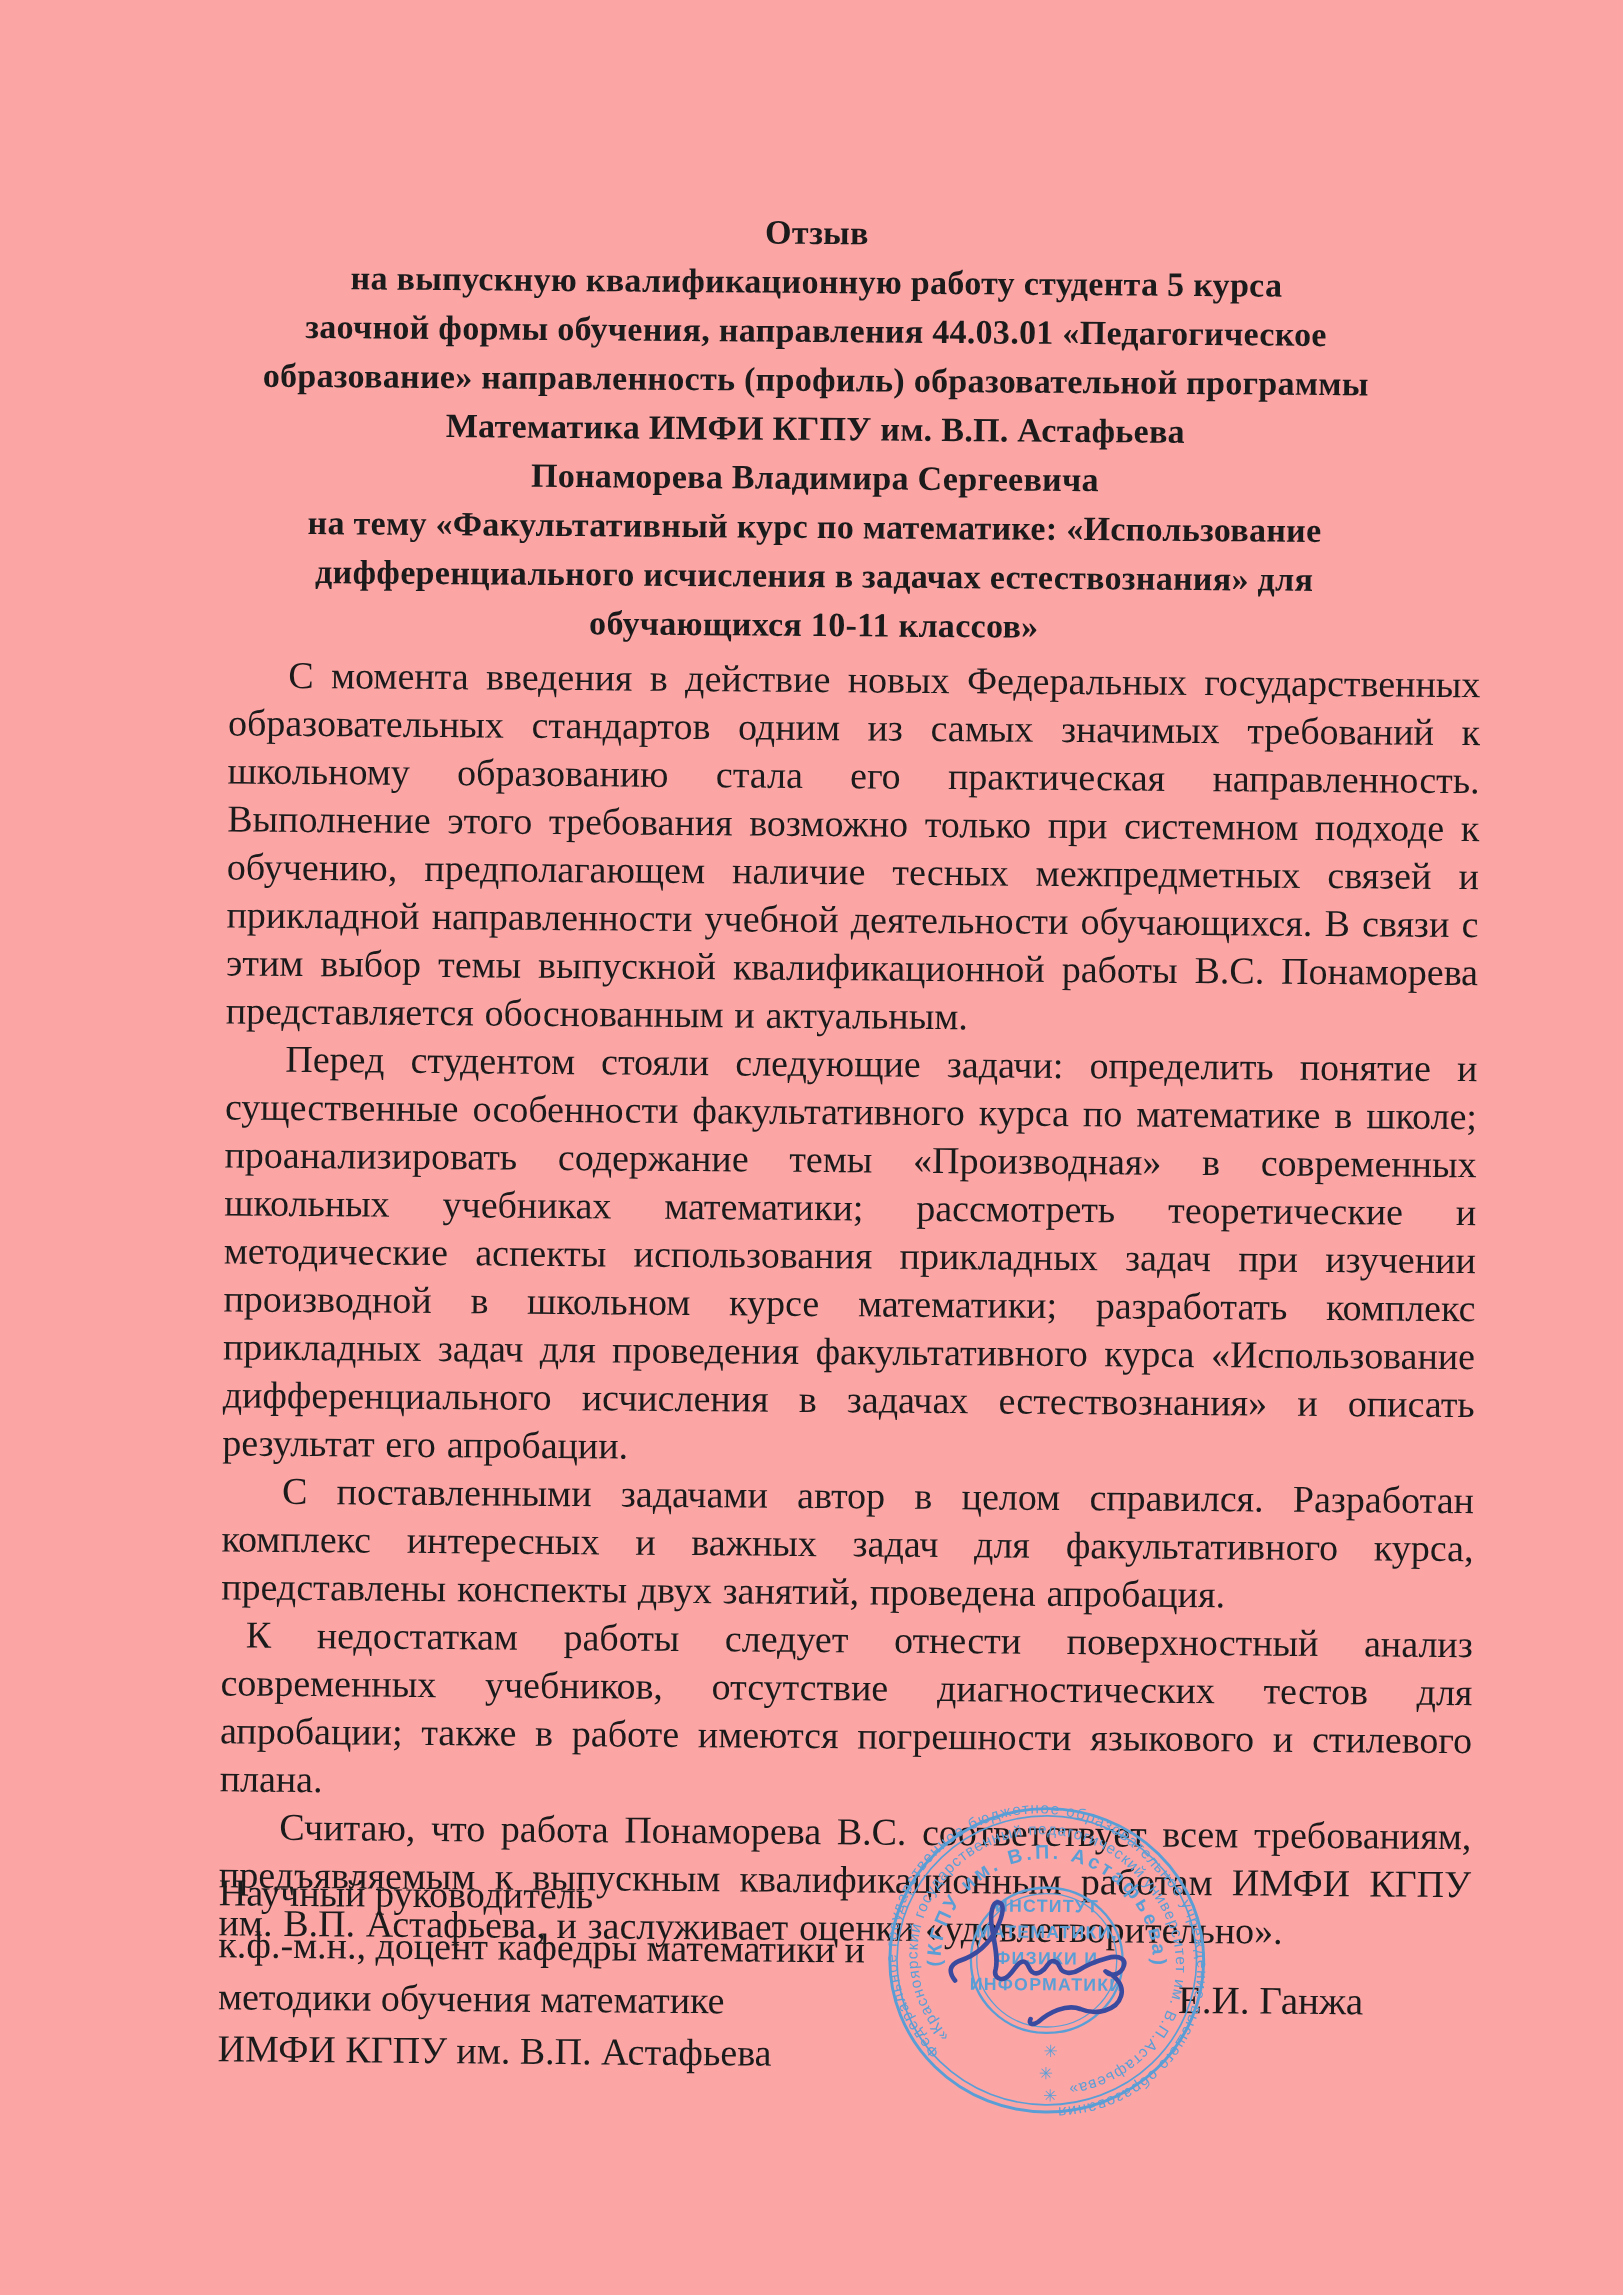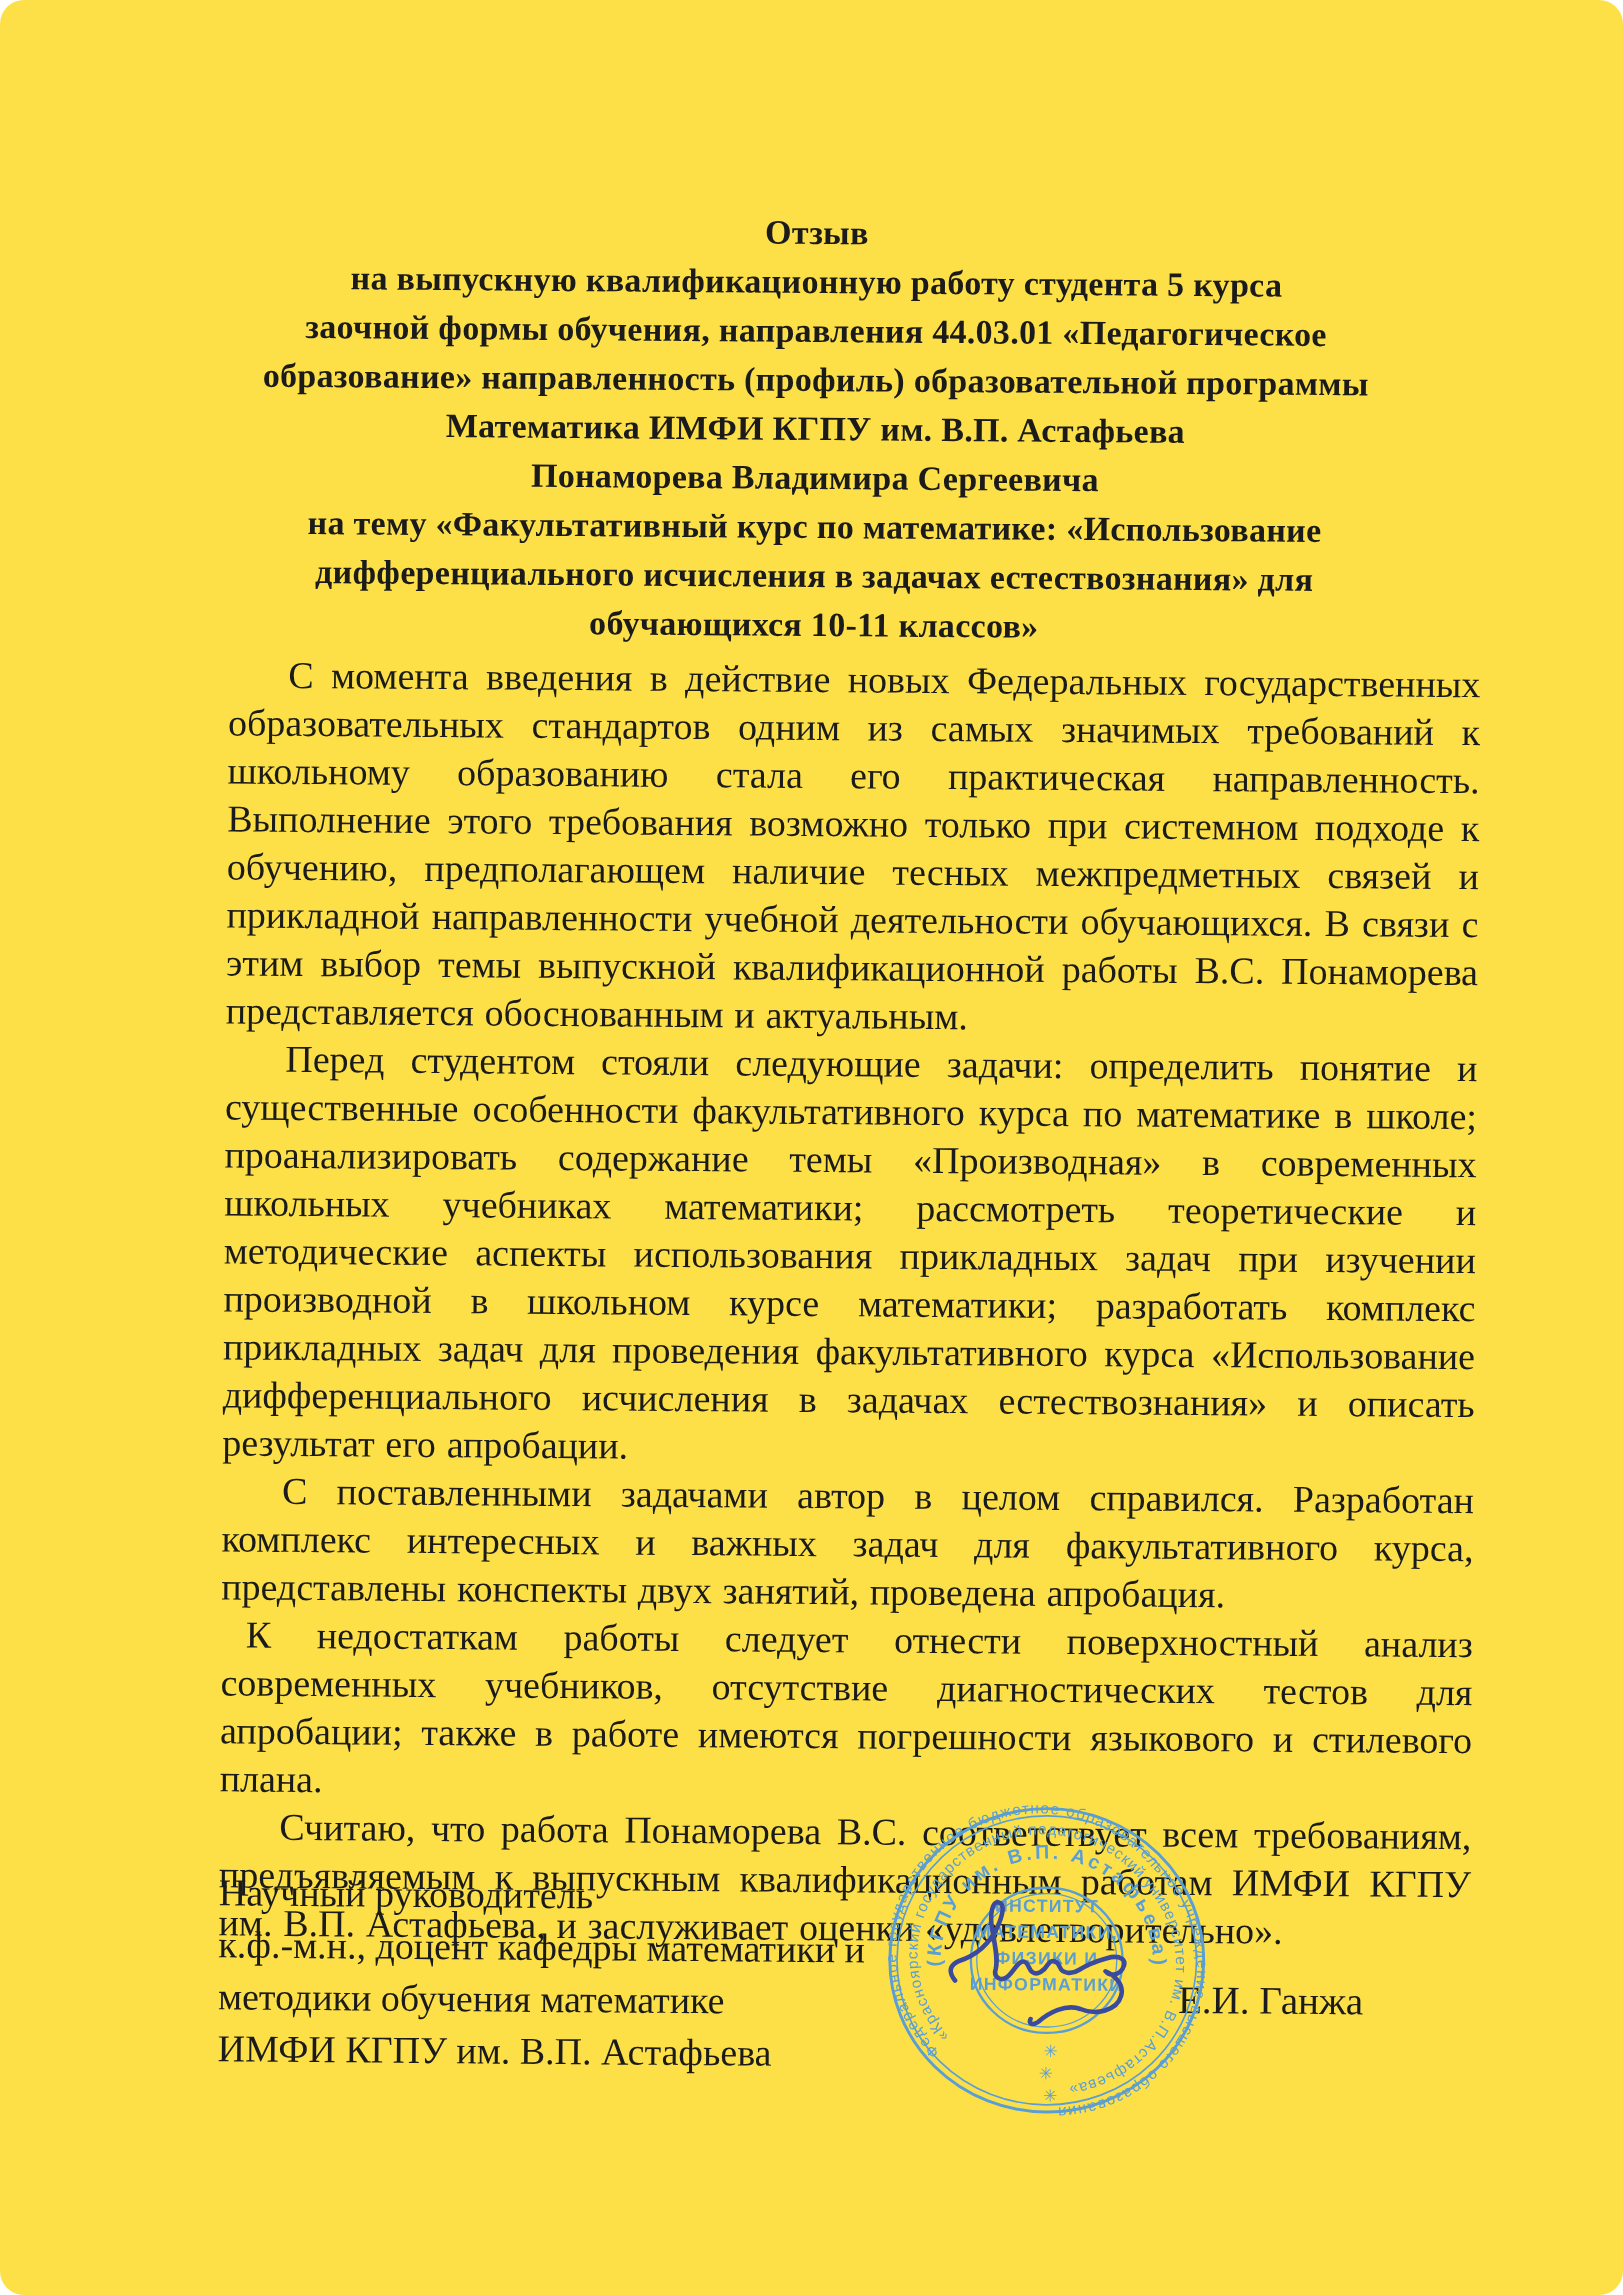--- a/index.html
+++ b/index.html
@@ -1,21 +1,21 @@
 <!DOCTYPE html>
 <html lang="ru" style="font-size:10.5px"><head>
 <meta charset="utf-8">
 <style>
   html,body{margin:0;padding:0;}
   body{
     width:1623px;height:2295px;overflow:hidden;
     background:#ffffff;
     font-family:"Liberation Serif",serif;
   }
-  .page{position:relative;width:1623px;height:2295px;background:#fde047;color:#1b1b1b;border-radius:24px;}
+  .page{position:relative;width:1623px;height:2295px;background:#fca5a5;color:#1b1b1b;}
   
   .doc{position:absolute;inset:0;transform:rotate(.45deg);transform-origin:812px 982px;}
 
   .title{
     position:absolute;left:185px;top:208px;width:1252px;
     text-align:center;
     font-weight:700;font-size:34px;line-height:49px;
     letter-spacing:0.3px;
   }
   .title .tline{white-space:nowrap;}

